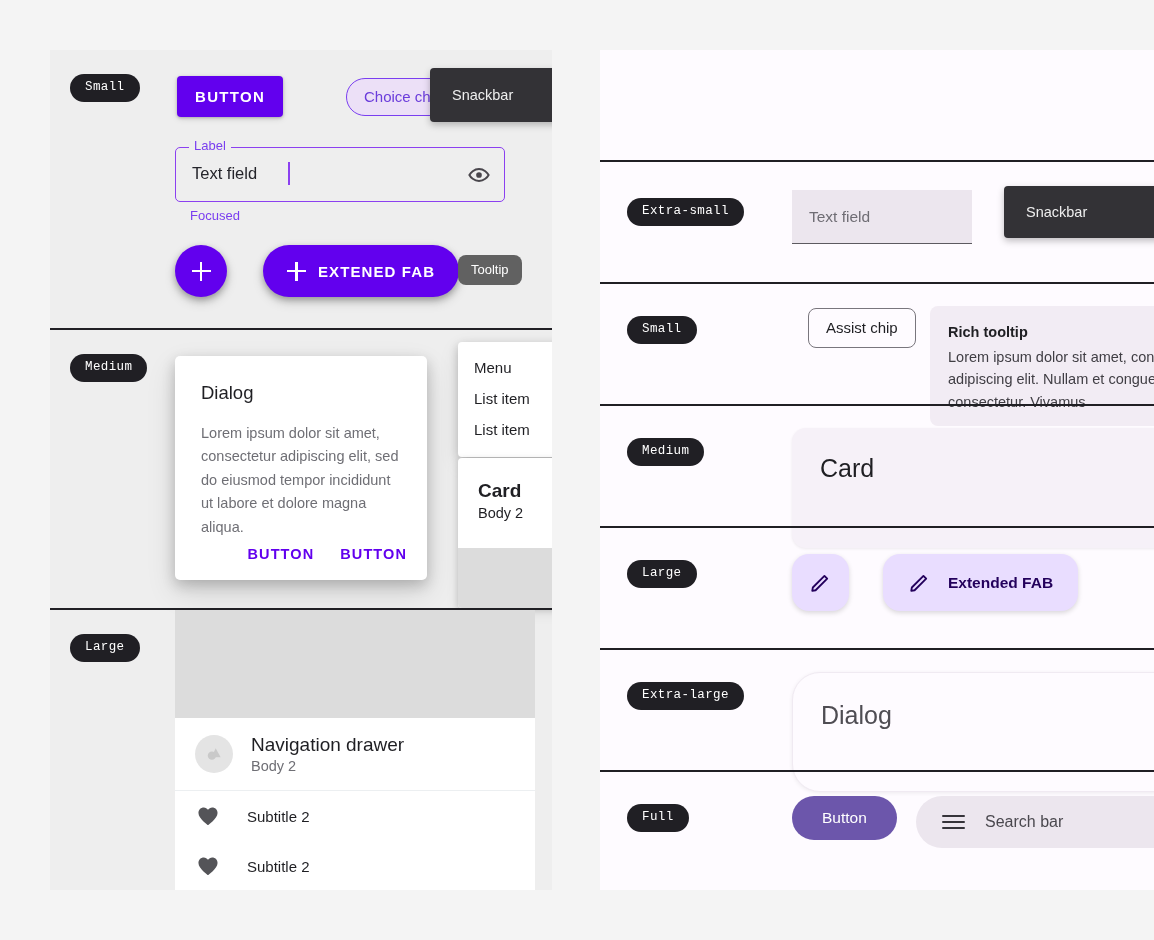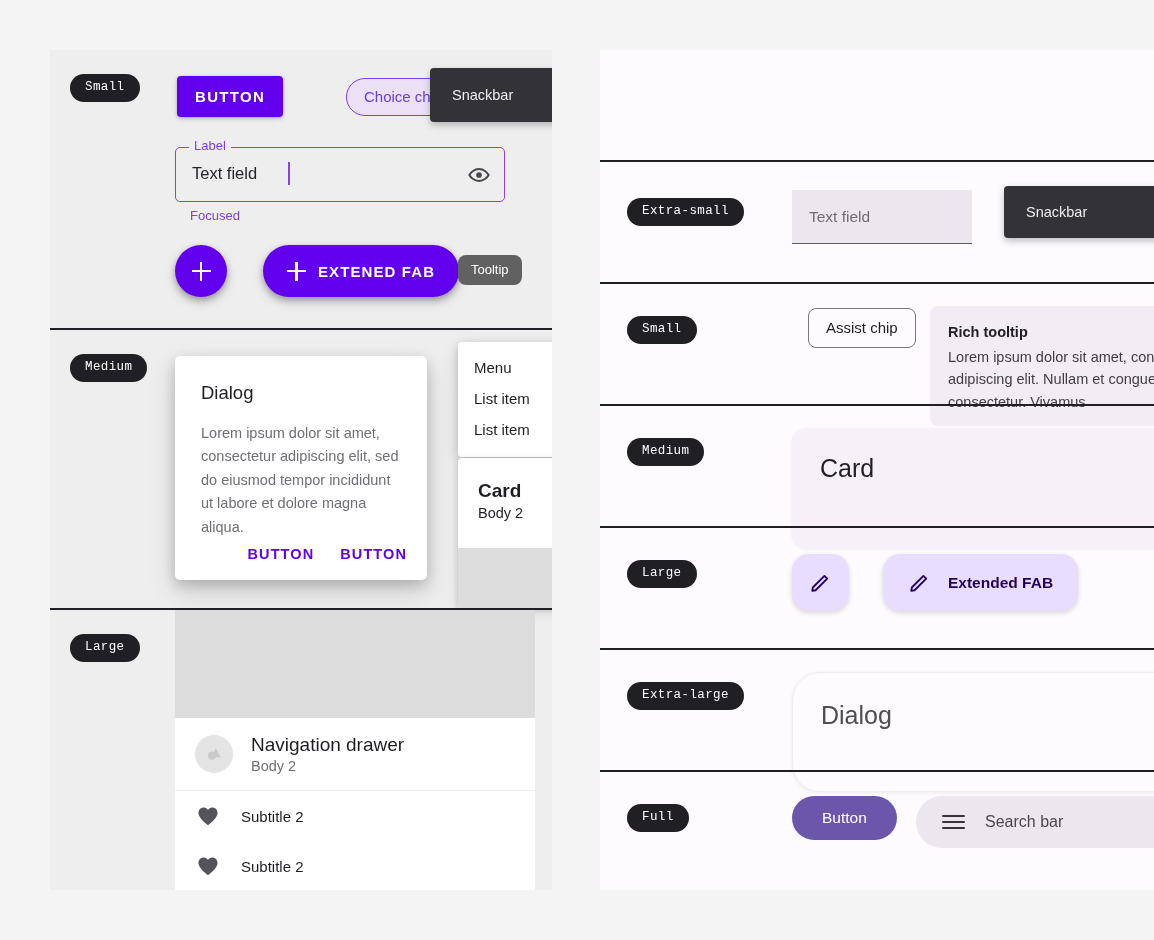--- a/index.html
+++ b/index.html
@@ -270,21 +270,21 @@
   }
   .nd-avatar {
     width: 38px; height: 38px; border-radius: 50%;
     background: #e4e4e4;
     display: flex; align-items: center; justify-content: center;
     flex: 0 0 auto;
   }
   .nd-title { font-size: 19px; font-weight: 400; color: #1f1f23; }
   .nd-sub { font-size: 14.5px; color: #6f6f75; margin-top: 2px; }
   .nd-item {
-    display: flex; align-items: center; gap: 22px;
+    display: flex; align-items: center; gap: 28px;
     padding: 15px 0 15px 22px;
     cursor: pointer;
   }
   .nd-item-label { font-size: 15px; color: #1f1f23; }
   .heart { width: 22px; height: 20px; flex: 0 0 auto; }
 
   
   #right-panel {
     position: absolute;
     left: 600px;

